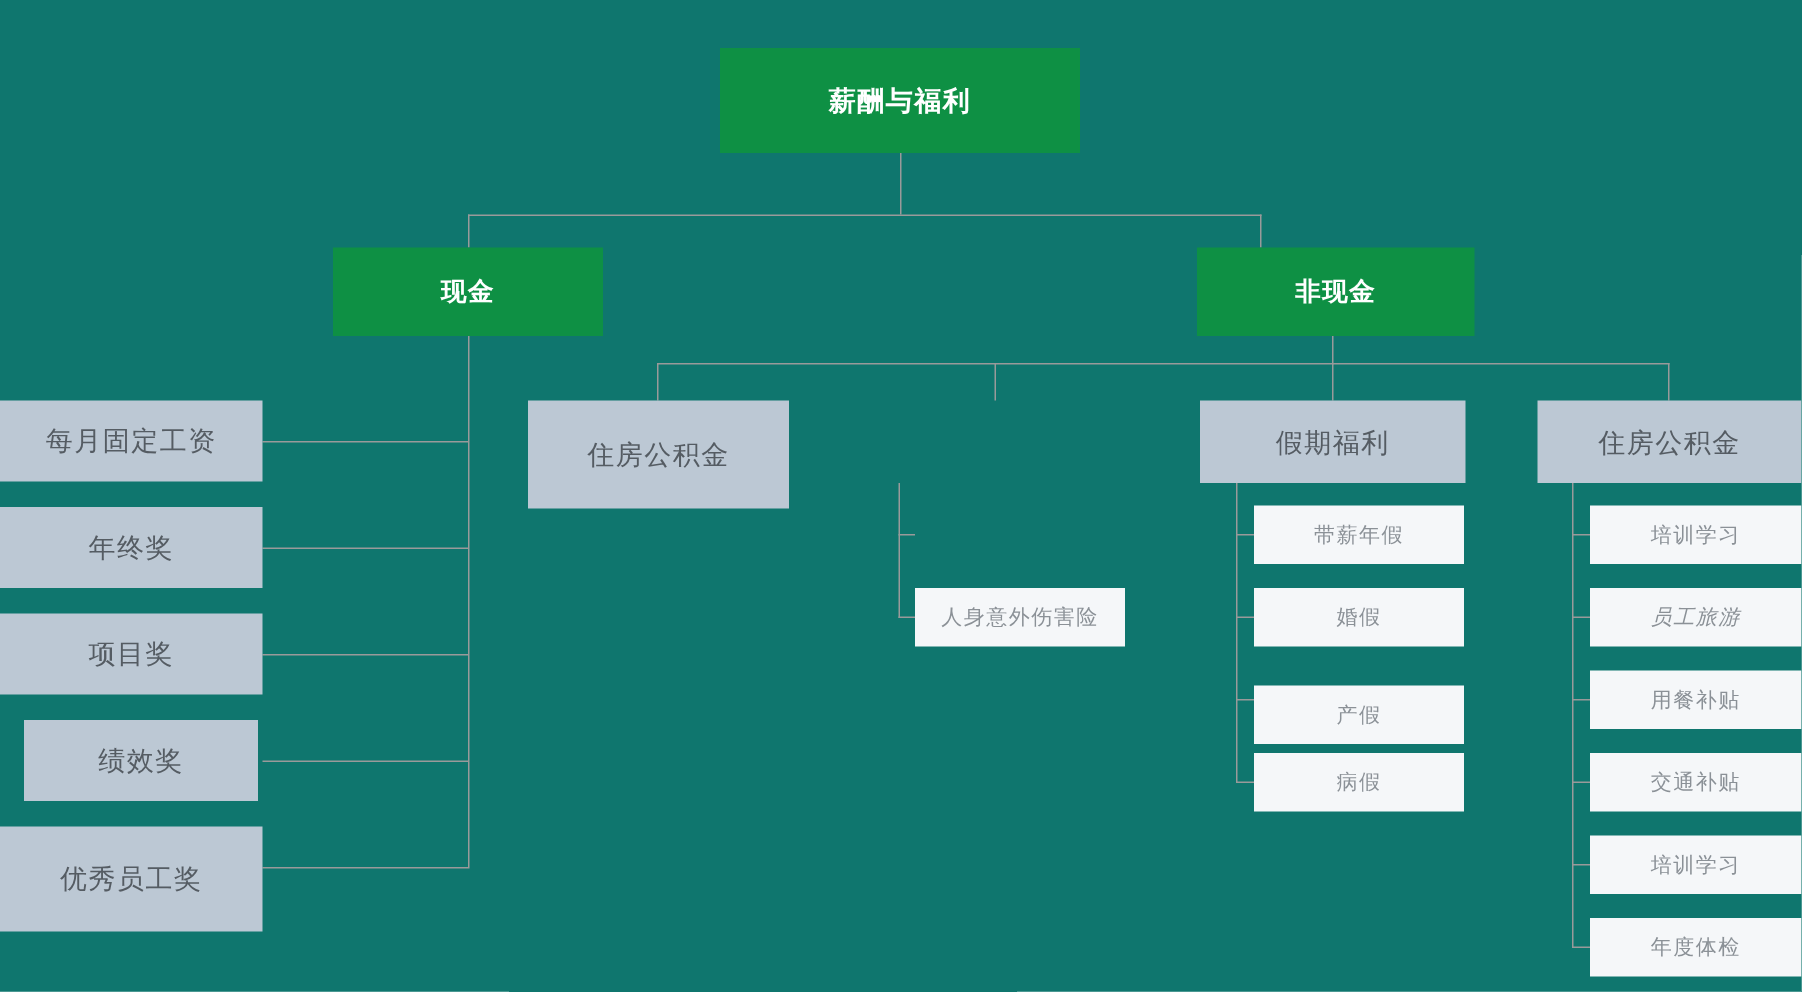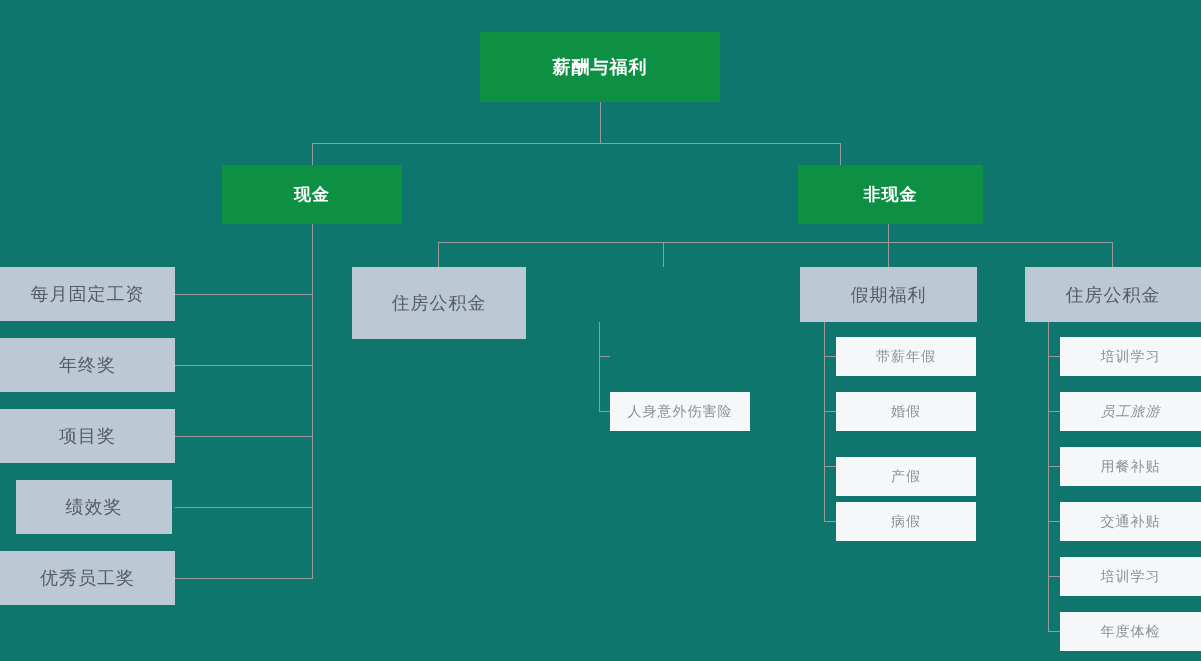--- a/index.html
+++ b/index.html
@@ -64,21 +64,21 @@
 
   <div class="node green" style="left:480px;top:32px;width:240px;height:70px;font-size:18px;">薪酬与福利</div>
 
   <div class="node green" style="left:222px;top:165px;width:180px;height:59px;">现金</div>
   <div class="node green" style="left:798px;top:165px;width:185px;height:59px;">非现金</div>
 
   <div class="node branch" style="left:0px;top:267px;width:175px;height:54px;">每月固定工资</div>
   <div class="node branch" style="left:0px;top:338px;width:175px;height:54px;">年终奖</div>
   <div class="node branch" style="left:0px;top:409px;width:175px;height:54px;">项目奖</div>
   <div class="node branch" style="left:16px;top:480px;width:156px;height:54px;">绩效奖</div>
-  <div class="node branch" style="left:0px;top:551px;width:175px;height:54px;">优秀员工奖</div>
+  <div class="node branch" style="left:0px;top:551px;width:175px;height:70px;">优秀员工奖</div>
 
   <div class="node branch" style="left:352px;top:267px;width:174px;height:72px;">住房公积金</div>
   <div class="node branch" style="left:800px;top:267px;width:177px;height:55px;">假期福利</div>
   <div class="node branch" style="left:1025px;top:267px;width:176px;height:55px;">住房公积金</div>
 
   <div class="node leaf" style="left:610px;top:392px;width:140px;height:39px;">人身意外伤害险</div>
 
   <div class="node leaf" style="left:836px;top:337px;width:140px;height:39px;">带薪年假</div>
   <div class="node leaf" style="left:836px;top:392px;width:140px;height:39px;">婚假</div>
   <div class="node leaf" style="left:836px;top:457px;width:140px;height:39px;">产假</div>

